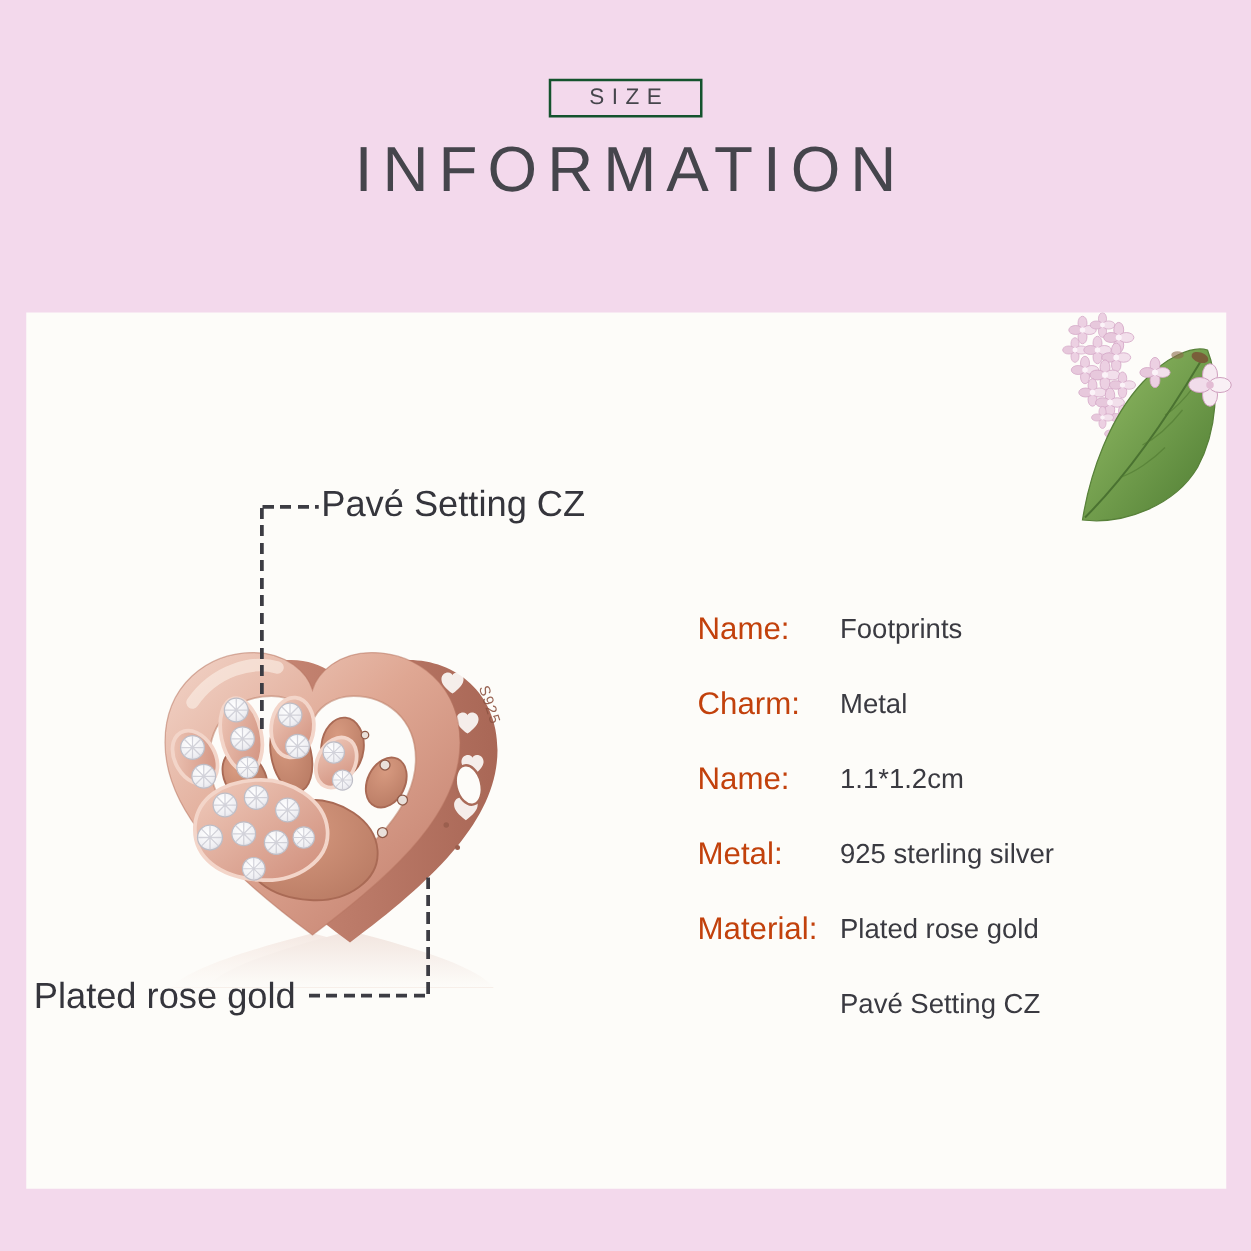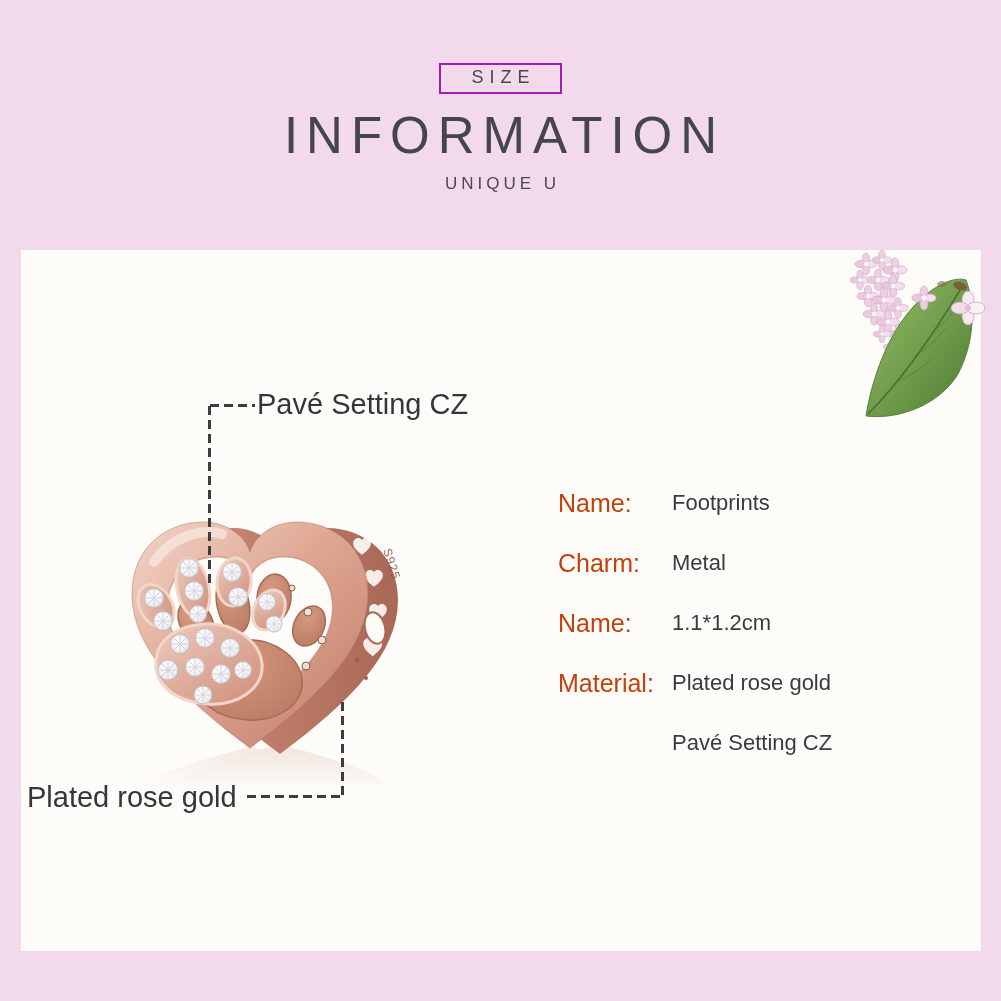--- a/index.html
+++ b/index.html
@@ -9,21 +9,21 @@
     background:#f3d9ec;
     position:relative;
     overflow:hidden;
   }
   .stage { position:absolute; inset:0; width:1001px; height:1001px; }
 
   
   .header { position:absolute; top:0; left:0; width:100%; text-align:center; }
   .size-box {
     display:inline-block; margin-top:63px;
-    border:2px solid #a21caf;
+    border:2px solid #14532d;
     padding:2px 24px 4px 30px;
     font-size:18px; letter-spacing:6px; color:#46464c;
   }
   .title {
     margin-top:12px;
     font-size:51px; font-weight:400; letter-spacing:8px; padding-left:8px;
     color:#45454c;
   }
   .subtitle {
     margin-top:9px;
@@ -75,21 +75,20 @@
   }
 </style>
 </head>
 <body>
 
 <div class="stage">
 
   <div class="header">
     <div class="size-box">SIZE</div>
     <div class="title">INFORMATION</div>
-    <div class="subtitle">UNIQUE U</div>
   </div>
 
   <div class="panel"></div>
 
   <svg class="leaf-decal" width="150" height="172" viewBox="0 0 150 172">
     <defs>
       <linearGradient id="leafG" x1="0" y1="0" x2="1" y2="1">
         <stop offset="0" stop-color="#96bf68"></stop>
           <stop offset="1" stop-color="#4e7c32"></stop>
       </linearGradient>
@@ -247,20 +246,24 @@
     </div>
     <div class="spec-row">
       <div class="spec-label">Charm:</div>
       <div class="spec-value">Metal</div>
     </div>
     <div class="spec-row">
       <div class="spec-label">Name:</div>
       <div class="spec-value">1.1*1.2cm</div>
     </div>
     <div class="spec-row">
+      <div class="spec-label">Metal:</div>
+      <div class="spec-value">925 sterling silver</div>
+    </div>
+    <div class="spec-row">
       <div class="spec-label">Material:</div>
       <div class="spec-value">Plated rose gold</div>
     </div>
     <div class="spec-row">
       <div class="spec-label"></div>
       <div class="spec-value">Pavé Setting CZ</div>
     </div>
   </div>
 
 </div>

